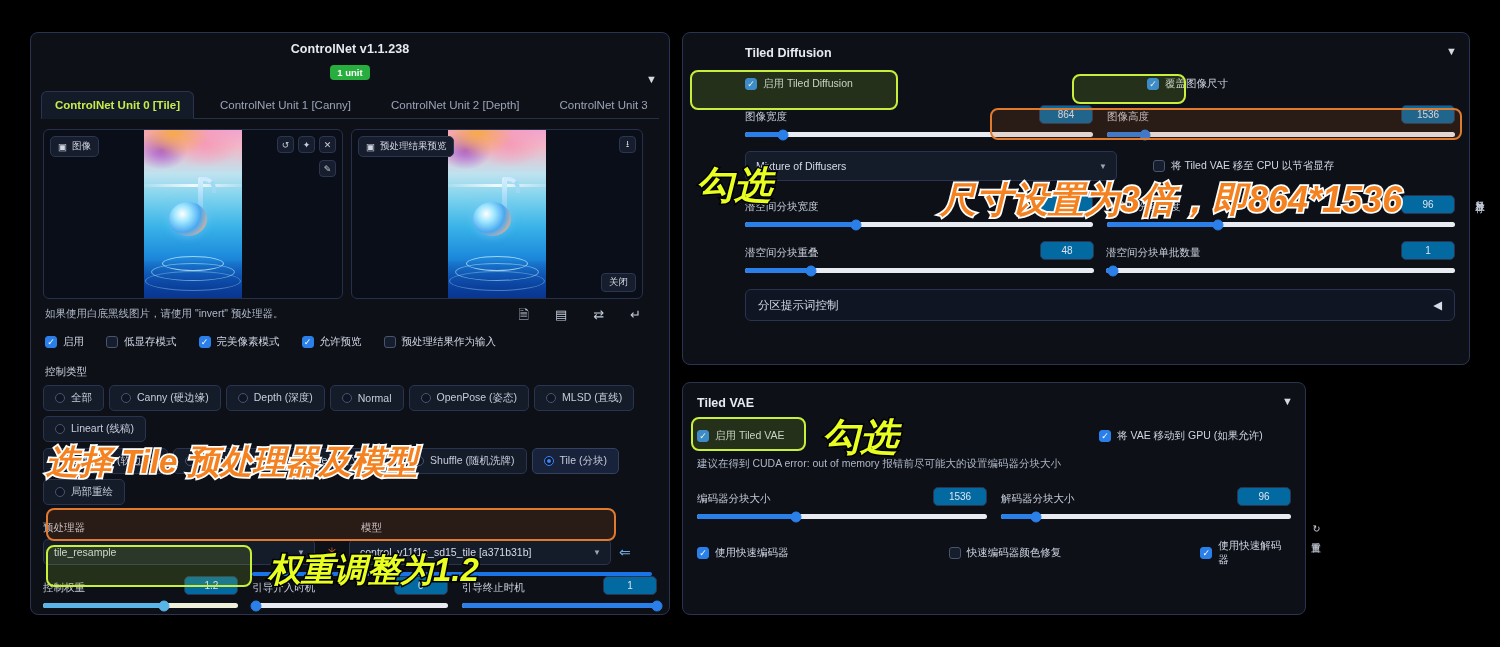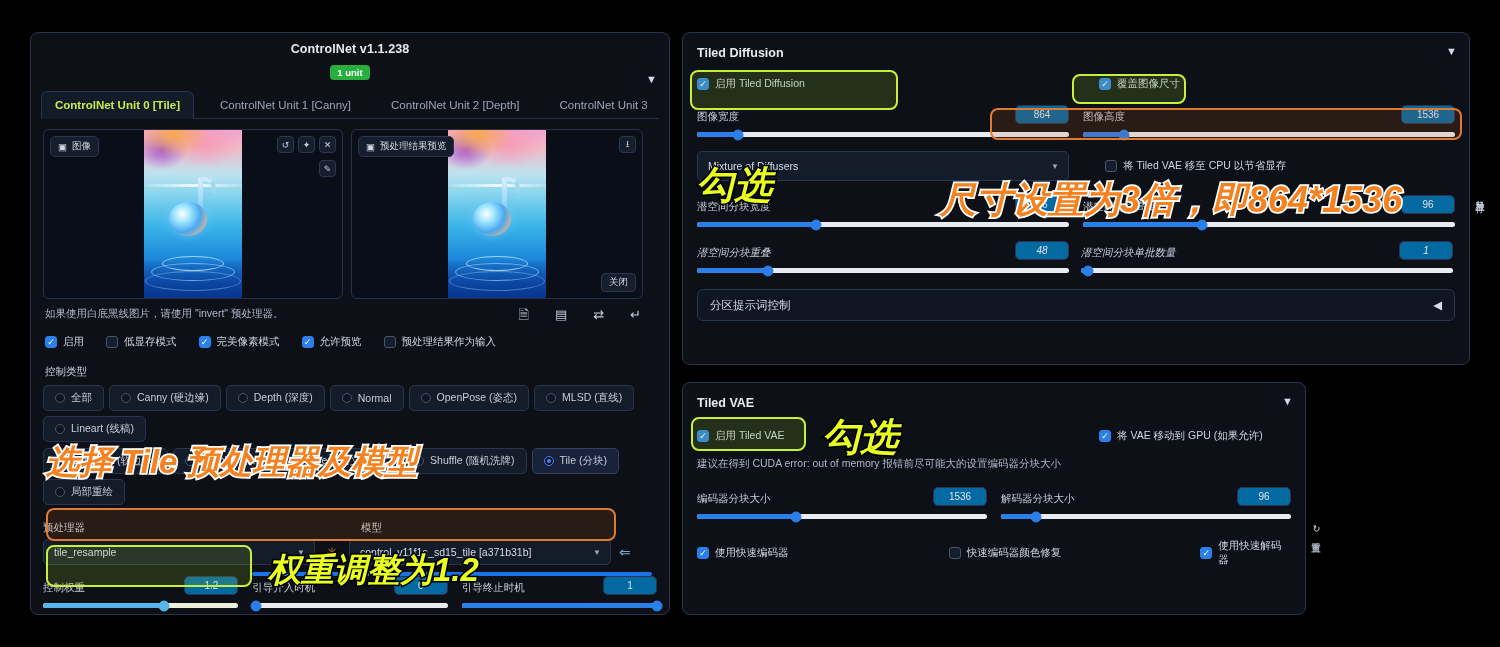--- a/index.html
+++ b/index.html
@@ -424,21 +424,21 @@
         <div class="track">
           <div class="fill" style="width:100%"></div>
             <div class="knob" style="left:100%"></div>
         </div>
       </div>
     </div>
   </div>
 
   <div id="right-col">
 
-    <div class="rpanel" style="position:absolute; left:0; top:0; width:788px; height:333px;">
+    <div class="rpanel" style="position:absolute; left:0; top:0; width:788px; height:333px;padding-left:48px;">
 
       <div style="padding:10px 14px 0 14px;">
         <span class="rp-title">Tiled Diffusion</span>
       </div>
       <div class="rp-caret" style="top:12px;">▼</div>
 
       <div style="display:flex; margin:16px 14px 0 14px;">
         <div class="chk" style="width:402px">
           <span class="cbox on">✓</span>
           <span>启用 Tiled Diffusion</span>
@@ -499,21 +499,21 @@
             <span class="sl-lab">潜空间分块高度</span>
             <span class="sl-val">96</span>
           </div>
           <div class="track">
             <div class="fill" style="width:32%"></div>
               <div class="knob" style="left:32%"></div>
           </div>
         </div>
       </div>
 
-      <div style="display:flex; gap:12px; margin:14px 14px 11px 14px;font-style:italic;">
+      <div style="display:flex; gap:12px; margin:14px 14px 11px 14px;">
         <div class="slider-block" style="width:372px">
           <div class="sl-head">
             <span class="sl-lab">潜空间分块重叠</span>
             <span class="sl-val">48</span>
           </div>
           <div class="track">
             <div class="fill" style="width:19%"></div>
               <div class="knob" style="left:19%"></div>
           </div>
         </div>

